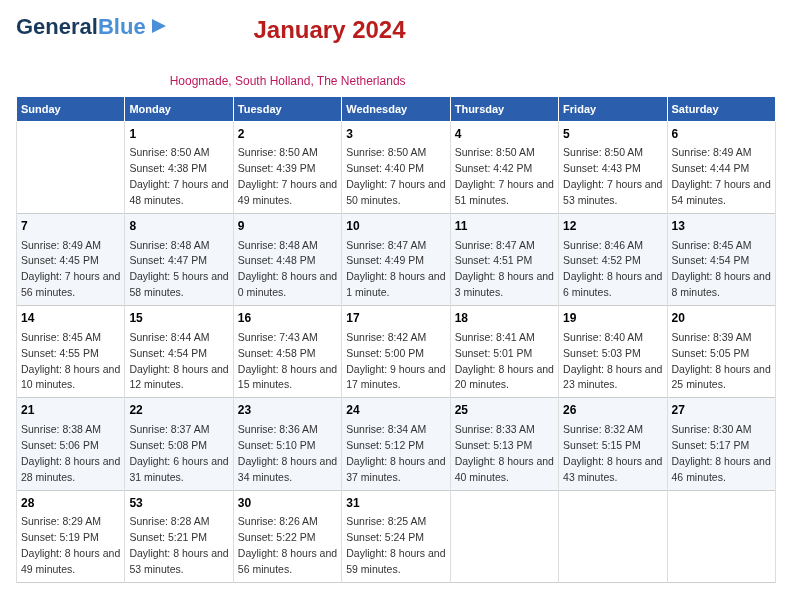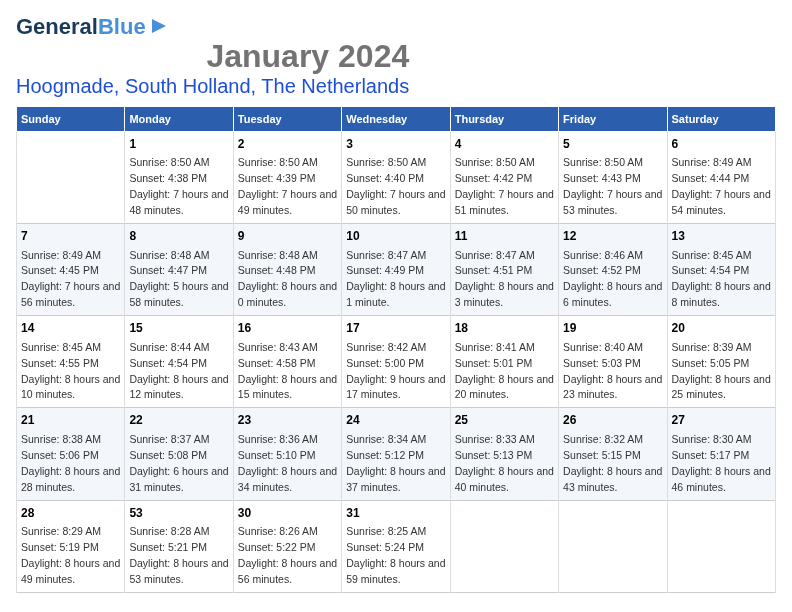--- a/index.html
+++ b/index.html
@@ -8,37 +8,36 @@
       background: #fff;
       width: 792px;
       min-height: 612px;
       padding: 16px;
     }
     .header {
       display: flex;
       justify-content: flex-start;
       align-items: flex-start;
       margin-bottom: 8px;
-      flex-direction: column;
     }
     .logo {
       display: flex;
       flex-direction: column;
       align-items: flex-start;
     }
     .logo-text {
       font-size: 22px;
       font-weight: bold;
       color: #1a3a5c;
       line-height: 1;
     }
     .logo-text span { color: #4a90d9; }
     .title-block { text-align: right; }
-    .title-block h1 { font-size: 32px; font-weight: bold; color: #737373; }
-    .title-block h2 { font-size: 20px; font-weight: normal; color: #1d4ed8; }
+    .title-block h1 { font-size: 24px; font-weight: bold; color: #b91c1c; }
+    .title-block h2 { font-size: 12px; font-weight: normal; color: #be185d; margin-top: 30px; }
     table {
       width: 100%;
       border-collapse: collapse;
       font-size: 11px;
     }
     thead tr th {
       background: #2b5fad;
       color: #fff;
       font-size: 11px;
       font-weight: bold;
@@ -115,21 +114,21 @@
         <td><span class="day-num">8</span><span class="cell-info">Sunrise: 8:48 AM</span><br><span class="cell-info">Sunset: 4:47 PM</span><br><span class="cell-info">Daylight: 5 hours and 58 minutes.</span></td>
         <td><span class="day-num">9</span><span class="cell-info">Sunrise: 8:48 AM</span><br><span class="cell-info">Sunset: 4:48 PM</span><br><span class="cell-info">Daylight: 8 hours and 0 minutes.</span></td>
         <td><span class="day-num">10</span><span class="cell-info">Sunrise: 8:47 AM</span><br><span class="cell-info">Sunset: 4:49 PM</span><br><span class="cell-info">Daylight: 8 hours and 1 minute.</span></td>
         <td><span class="day-num">11</span><span class="cell-info">Sunrise: 8:47 AM</span><br><span class="cell-info">Sunset: 4:51 PM</span><br><span class="cell-info">Daylight: 8 hours and 3 minutes.</span></td>
         <td><span class="day-num">12</span><span class="cell-info">Sunrise: 8:46 AM</span><br><span class="cell-info">Sunset: 4:52 PM</span><br><span class="cell-info">Daylight: 8 hours and 6 minutes.</span></td>
         <td><span class="day-num">13</span><span class="cell-info">Sunrise: 8:45 AM</span><br><span class="cell-info">Sunset: 4:54 PM</span><br><span class="cell-info">Daylight: 8 hours and 8 minutes.</span></td>
       </tr>
       <tr>
         <td><span class="day-num">14</span><span class="cell-info">Sunrise: 8:45 AM</span><br><span class="cell-info">Sunset: 4:55 PM</span><br><span class="cell-info">Daylight: 8 hours and 10 minutes.</span></td>
         <td><span class="day-num">15</span><span class="cell-info">Sunrise: 8:44 AM</span><br><span class="cell-info">Sunset: 4:54 PM</span><br><span class="cell-info">Daylight: 8 hours and 12 minutes.</span></td>
-        <td><span class="day-num">16</span><span class="cell-info">Sunrise: 8:43 AM</span><br><span class="cell-info">Sunset: 4:58 PM</span><br><span class="cell-info">Daylight: 8 hours and 15 minutes.</span></td>
+        <td><span class="day-num">16</span><span class="cell-info">Sunrise: 7:43 AM</span><br><span class="cell-info">Sunset: 4:58 PM</span><br><span class="cell-info">Daylight: 8 hours and 15 minutes.</span></td>
         <td><span class="day-num">17</span><span class="cell-info">Sunrise: 8:42 AM</span><br><span class="cell-info">Sunset: 5:00 PM</span><br><span class="cell-info">Daylight: 9 hours and 17 minutes.</span></td>
         <td><span class="day-num">18</span><span class="cell-info">Sunrise: 8:41 AM</span><br><span class="cell-info">Sunset: 5:01 PM</span><br><span class="cell-info">Daylight: 8 hours and 20 minutes.</span></td>
         <td><span class="day-num">19</span><span class="cell-info">Sunrise: 8:40 AM</span><br><span class="cell-info">Sunset: 5:03 PM</span><br><span class="cell-info">Daylight: 8 hours and 23 minutes.</span></td>
         <td><span class="day-num">20</span><span class="cell-info">Sunrise: 8:39 AM</span><br><span class="cell-info">Sunset: 5:05 PM</span><br><span class="cell-info">Daylight: 8 hours and 25 minutes.</span></td>
       </tr>
       <tr>
         <td><span class="day-num">21</span><span class="cell-info">Sunrise: 8:38 AM</span><br><span class="cell-info">Sunset: 5:06 PM</span><br><span class="cell-info">Daylight: 8 hours and 28 minutes.</span></td>
         <td><span class="day-num">22</span><span class="cell-info">Sunrise: 8:37 AM</span><br><span class="cell-info">Sunset: 5:08 PM</span><br><span class="cell-info">Daylight: 6 hours and 31 minutes.</span></td>
         <td><span class="day-num">23</span><span class="cell-info">Sunrise: 8:36 AM</span><br><span class="cell-info">Sunset: 5:10 PM</span><br><span class="cell-info">Daylight: 8 hours and 34 minutes.</span></td>
         <td><span class="day-num">24</span><span class="cell-info">Sunrise: 8:34 AM</span><br><span class="cell-info">Sunset: 5:12 PM</span><br><span class="cell-info">Daylight: 8 hours and 37 minutes.</span></td>

